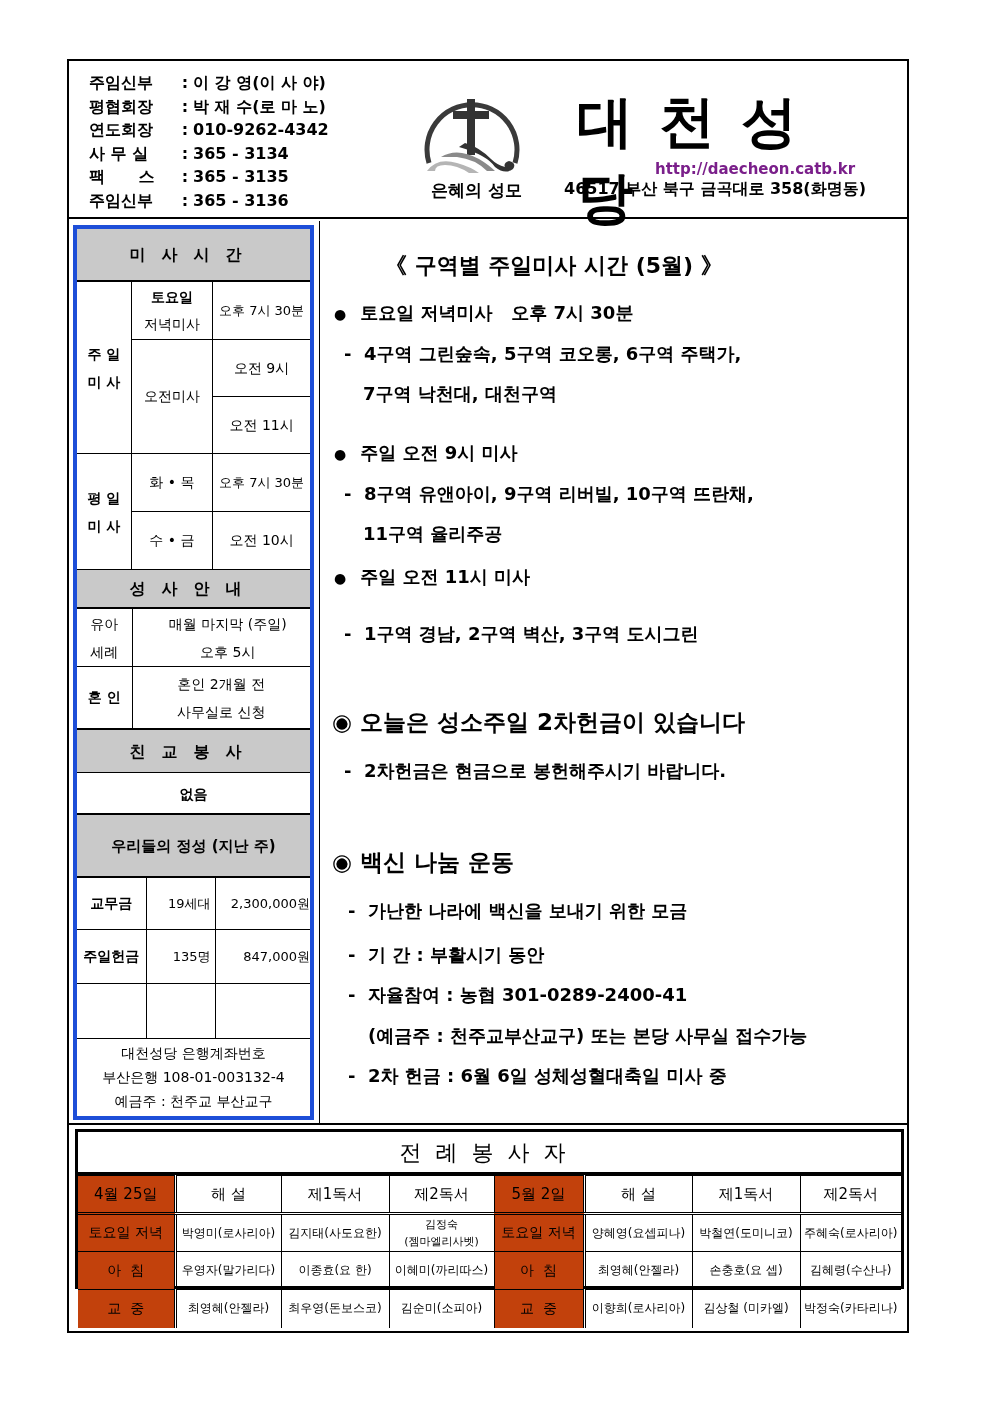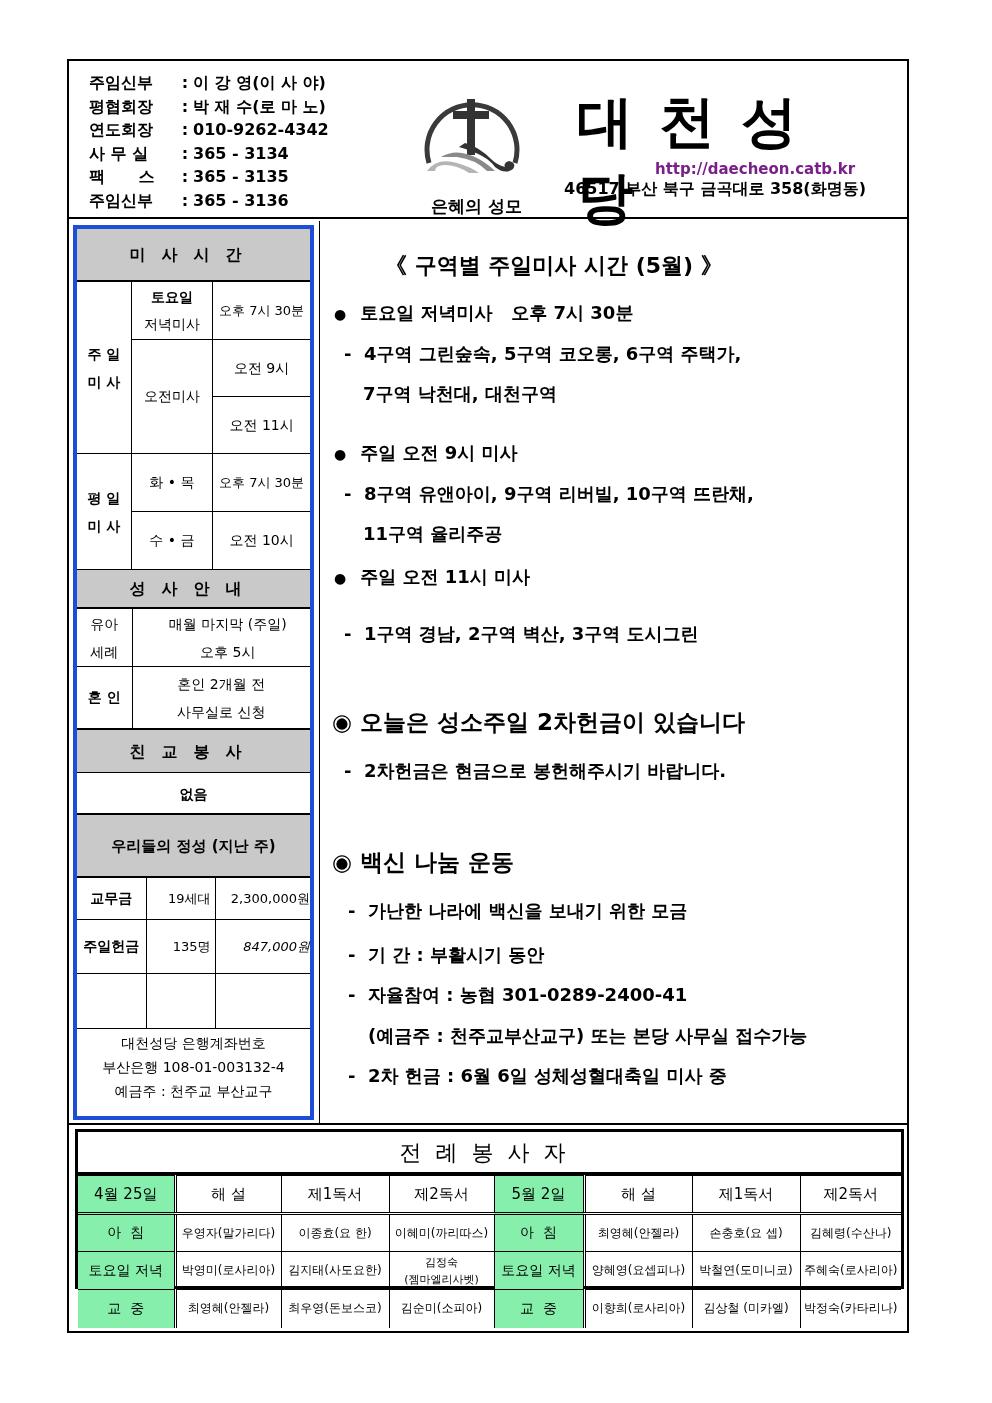--- a/index.html
+++ b/index.html
@@ -8,21 +8,21 @@
 
   .page { position: absolute; left: 67px; top: 59px; width: 842px; height: 1274px; border: 2px solid #000; }
 
   
   .header { position: absolute; left: 0; top: 0; width: 838px; height: 158px; border-bottom: 2px solid #000; }
   .contacts { position: absolute; left: 20px; top: 10px; font-size: 16px; line-height: 23.5px; font-weight: bold; }
   .contacts .row { display: flex; white-space: pre; }
   .contacts .k { width: 88px; display: inline-block; letter-spacing: 0; }
   .contacts .sep { width: 16px; text-align: center; }
   .logo { position: absolute; left: 348px; top: 24px; width: 110px; height: 120px; }
-  .logo-caption { position: absolute; left: 350px; top: 134px; width: 115px; text-align: center; font-size: 17px; font-weight: bold; }
+  .logo-caption { position: absolute; left: 350px; top: 118px; width: 115px; text-align: center; font-size: 17px; font-weight: bold; }
   .church-title { position: absolute; left: 508px; top: 24px; width: 320px; font-size: 56px; font-weight: bold; letter-spacing: 26px; font-family: "DejaVu Sans", sans-serif; }
   .url { position: absolute; left: 550px; top: 99px; font-size: 15px; font-weight: bold; color: #7a1f8a; margin-left: 36px; }
   .address { position: absolute; left: 495px; top: 118px; font-size: 16px; font-weight: bold; }
 
   
   .leftcol { position: absolute; left: 0; top: 160px; width: 251px; height: 902px; border-right: 1px solid #000; }
   .ltable { position: absolute; left: 4px; top: 4px; width: 241px; height: 895px; border: 4px solid #1d4ed8; }
   .sec-head { background: #c9c9c9; text-align: center; font-weight: bold; font-size: 16px; letter-spacing: 16px; border-bottom: 1px solid #000; }
   table.grid { border-collapse: collapse; width: 100%; font-size: 14px; }
   table.grid td { border: 1px solid #000; text-align: center; vertical-align: middle; line-height: 27px; }
@@ -33,21 +33,21 @@
   .r-title { position: absolute; left: 63px; top: 30px; font-size: 22px; }
   .r-line { position: absolute; font-size: 18px; white-space: pre; }
   .r-big { position: absolute; font-size: 23px; white-space: pre; }
 
   
   .bottom { position: absolute; left: 0; top: 1062px; width: 838px; height: 210px; border-top: 2px solid #000; }
   .btable { position: absolute; left: 6px; top: 4px; width: 829px; height: 160px; border: 3px solid #000; }
   .btitle { height: 43px; border-bottom: 3px solid #000; text-align: center; font-size: 22px; letter-spacing: 14px; line-height: 42px; font-family: "DejaVu Serif", serif; }
   table.roster { border-collapse: collapse; width: 100%; table-layout: fixed; }
   table.roster td { border: 1px solid #000; text-align: center; vertical-align: middle; font-size: 12px; height: 38px; }
-  table.roster td.gray { background: #86efac; font-size: 14px; }
+  table.roster td.gray { background: #c2410c; font-size: 14px; }
   table.roster tr.hrow td { font-size: 15px; height: 38px; border-bottom: 3px double #000; }
   table.roster td.dbl { border-left: 3px double #000; }
 </style>
 </head>
 <body>
 
 <div class="page">
 
   <div class="header">
     <div class="contacts">
@@ -150,29 +150,29 @@
       <div style="height:42px;line-height:42px;text-align:center;font-size:14px;font-weight:bold;border-bottom:2px solid #000;">없음</div>
 
       <div class="sec-head" style="height:62px;line-height:62px;letter-spacing:0;font-size:15px;">우리들의 정성 (지난 주)</div>
       <table class="grid">
         <colgroup>
             <col style="width:69px">
             <col style="width:69px">
             <col>
           </colgroup>
         <tbody>
-            <tr style="height:42px;">
+            <tr style="height:52px;">
           <td style="border-left:none;font-weight:bold;">교무금</td>
           <td style="text-align:right;padding-right:4px;font-size:13px;">19세대</td>
           <td style="border-right:none;text-align:right;font-size:13px;">2,300,000원</td>
         </tr>
         <tr style="height:54px;">
           <td style="border-left:none;font-weight:bold;">주일헌금</td>
           <td style="text-align:right;padding-right:4px;font-size:13px;">135명</td>
-          <td style="border-right:none;text-align:right;font-size:13px;font-style:italic;">847,000원</td>
+          <td style="border-right:none;text-align:right;font-size:13px;">847,000원</td>
         </tr>
         <tr style="height:55px;">
           <td style="border-left:none;"></td>
           <td></td>
           <td style="border-right:none;"></td>
         </tr>
       </tbody>
         </table>
       <div style="text-align:center;font-size:14px;line-height:24px;padding-top:2px;">
         <div>대천성당 은행계좌번호</div>
@@ -224,43 +224,43 @@
         <tbody>
             <tr class="hrow">
           <td class="gray" style="border-left:none;">4월 25일</td>
           <td class="dbl">해 설</td>
           <td>제1독서</td>
           <td>제2독서</td>
           <td class="gray">5월 2일</td>
           <td class="dbl">해 설</td>
           <td>제1독서</td>
           <td style="border-right:none;">제2독서</td>
-        </tr>
-        <tr>
-          <td class="gray" style="border-left:none;white-space:pre;">아  침</td>
-          <td class="dbl">우영자(말가리다)</td>
-          <td>이종효(요 한)</td>
-          <td>이혜미(까리따스)</td>
-          <td class="gray" style="white-space:pre;">아  침</td>
-          <td class="dbl">최영혜(안젤라)</td>
-          <td>손충호(요 셉)</td>
-          <td style="border-right:none;">김혜령(수산나)</td>
         </tr>
         <tr>
           <td class="gray" style="border-left:none;">토요일 저녁</td>
           <td class="dbl">박영미(로사리아)</td>
           <td>김지태(사도요한)</td>
           <td style="white-space:pre-line;line-height:17px;font-size:11px;">김정숙
 (젬마엘리사벳)</td>
           <td class="gray">토요일 저녁</td>
           <td class="dbl">양혜영(요셉피나)</td>
           <td>박철연(도미니코)</td>
           <td style="border-right:none;">주혜숙(로사리아)</td>
         </tr>
         <tr>
+          <td class="gray" style="border-left:none;white-space:pre;">아  침</td>
+          <td class="dbl">우영자(말가리다)</td>
+          <td>이종효(요 한)</td>
+          <td>이혜미(까리따스)</td>
+          <td class="gray" style="white-space:pre;">아  침</td>
+          <td class="dbl">최영혜(안젤라)</td>
+          <td>손충호(요 셉)</td>
+          <td style="border-right:none;">김혜령(수산나)</td>
+        </tr>
+        <tr>
           <td class="gray" style="border-left:none;border-bottom:none;white-space:pre;">교  중</td>
           <td class="dbl" style="border-bottom:none;">최영혜(안젤라)</td>
           <td style="border-bottom:none;">최우영(돈보스코)</td>
           <td style="border-bottom:none;">김순미(소피아)</td>
           <td class="gray" style="border-bottom:none;white-space:pre;">교  중</td>
           <td class="dbl" style="border-bottom:none;">이향희(로사리아)</td>
           <td style="border-bottom:none;">김상철 (미카엘)</td>
           <td style="border-right:none;border-bottom:none;">박정숙(카타리나)</td>
         </tr>
       </tbody>

